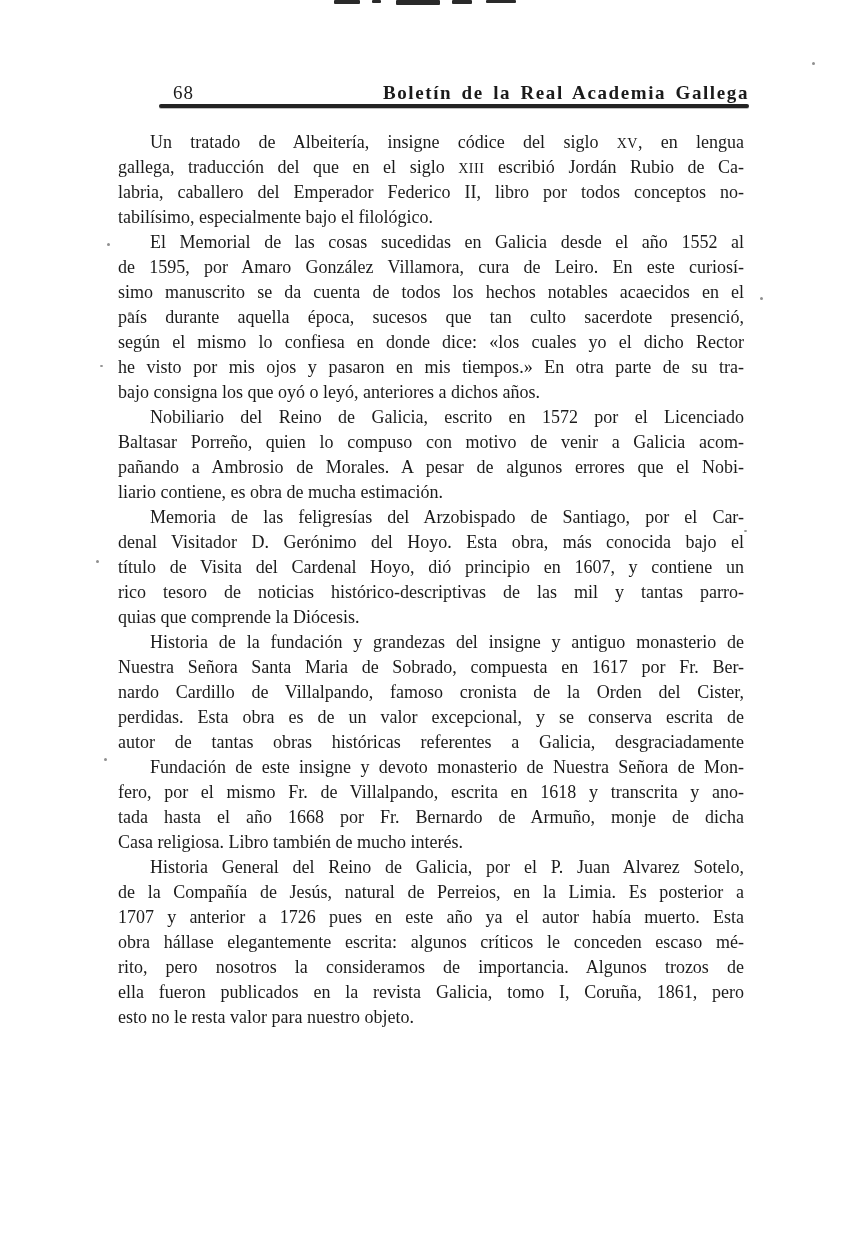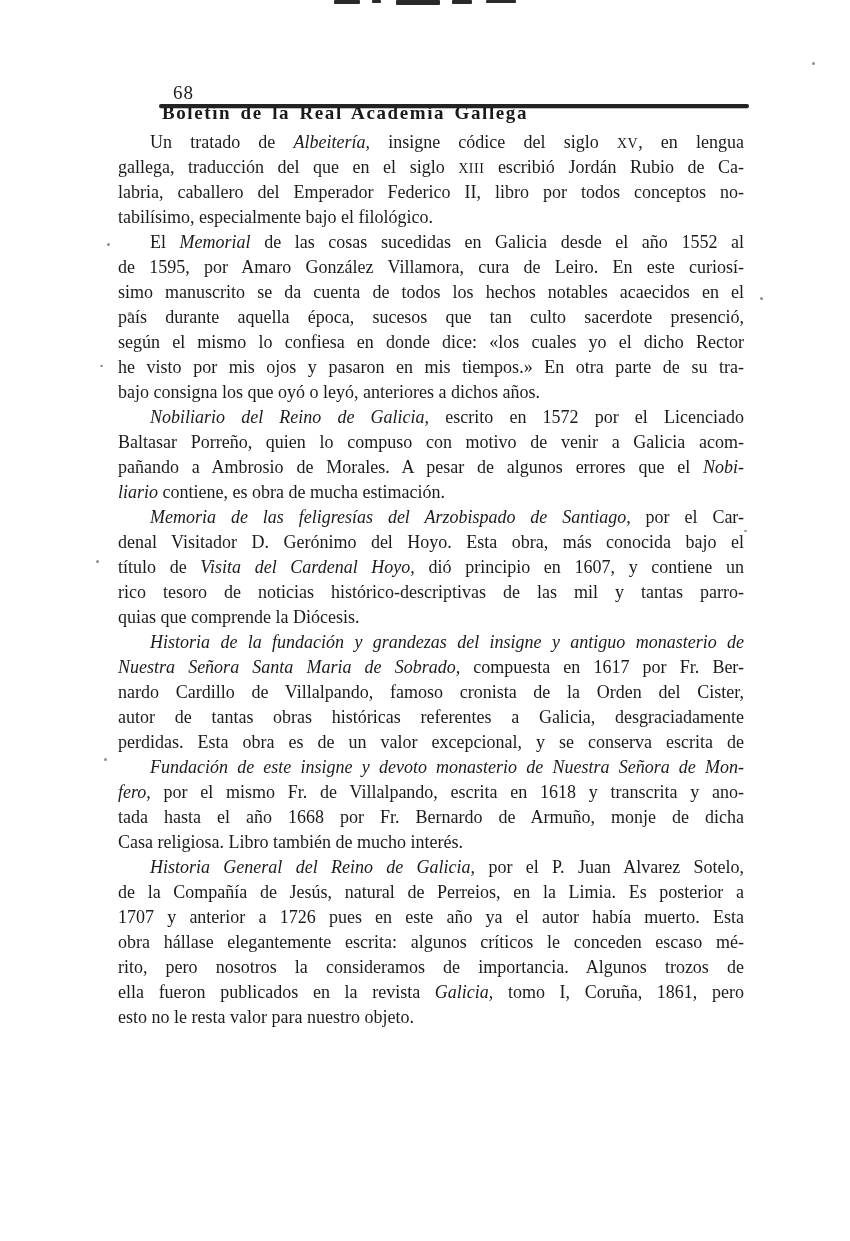--- a/index.html
+++ b/index.html
@@ -16,26 +16,25 @@
   .page-num {
     position: absolute;
     top: 82px; left: 173px;
     font-weight: normal;
     font-size: 19px;
     letter-spacing: 1px;
   }
   .head-title {
     position: absolute;
     top: 82px; left: 162px; width: 587px;
-    text-align: left;
+    text-align: right;
     font-weight: bold;
     font-size: 19px;
     letter-spacing: 1.6px;
     word-spacing: 3px;
-    margin-top: 20px;
   }
   .head-rule {
     position: absolute;
     top: 104px; left: 159px; width: 590px; height: 4px;
     background: #232323;
     border-radius: 2px;
     box-shadow: 0 1px 0 rgba(0,0,0,0.25);
   }
 
   
@@ -48,21 +47,21 @@
     font-size: 18px;
     line-height: 25px;
     height: 25px;
     text-align: justify;
     text-align-last: justify;
     white-space: normal;
     overflow: visible;
   }
   .line.first { text-indent: 32px; }
   .line.lastline { text-align-last: left; }
-  .line .i { font-style: italic; }
+  .line .i { }
   .line .sc { text-transform: uppercase; font-size: 0.78em; letter-spacing: 0.5px; }
 
   
   .smudge { position: absolute; background: #2a2a2a; border-radius: 1px; }
   .speck  { position: absolute; background: #8f8f8f; border-radius: 50%; }
 </style>
 </head>
 <body>
 
 <div class="page">
@@ -103,22 +102,22 @@
         <div class="line first"><span class="i">Memoria de las feligresías del Arzobispado de Santiago,</span><span> por el Car-</span></div>
         <div class="line"><span>denal Visitador D. Gerónimo del Hoyo. Esta obra, más conocida bajo el</span></div>
         <div class="line"><span>título de </span><span class="i">Visita del Cardenal Hoyo,</span><span> dió principio en 1607, y contiene un</span></div>
         <div class="line"><span>rico tesoro de noticias histórico-descriptivas de las mil y tantas parro-</span></div>
         <div class="line lastline"><span>quias que comprende la Diócesis.</span></div>
       </div>
       <div class="paragraph">
         <div class="line first"><span class="i">Historia de la fundación y grandezas del insigne y antiguo monasterio de</span></div>
         <div class="line"><span class="i">Nuestra Señora Santa Maria de Sobrado,</span><span> compuesta en 1617 por Fr. Ber-</span></div>
         <div class="line"><span>nardo Cardillo de Villalpando, famoso cronista de la Orden del Cister,</span></div>
+        <div class="line"><span>perdidas. Esta obra es de un valor excepcional, y se conserva escrita de</span></div>
         <div class="line"><span>autor de tantas obras históricas referentes a Galicia, desgraciadamente</span></div>
-        <div class="line"><span>perdidas. Esta obra es de un valor excepcional, y se conserva escrita de</span></div>
       </div>
       <div class="paragraph">
         <div class="line first"><span class="i">Fundación de este insigne y devoto monasterio de Nuestra Señora de Mon-</span></div>
         <div class="line"><span class="i">fero,</span><span> por el mismo Fr. de Villalpando, escrita en 1618 y transcrita y ano-</span></div>
         <div class="line"><span>tada hasta el año 1668 por Fr. Bernardo de Armuño, monje de dicha</span></div>
         <div class="line lastline"><span>Casa religiosa. Libro también de mucho interés.</span></div>
       </div>
       <div class="paragraph">
         <div class="line first"><span class="i">Historia General del Reino de Galicia,</span><span> por el P. Juan Alvarez Sotelo,</span></div>
         <div class="line"><span>de la Compañía de Jesús, natural de Perreios, en la Limia. Es posterior a</span></div>

